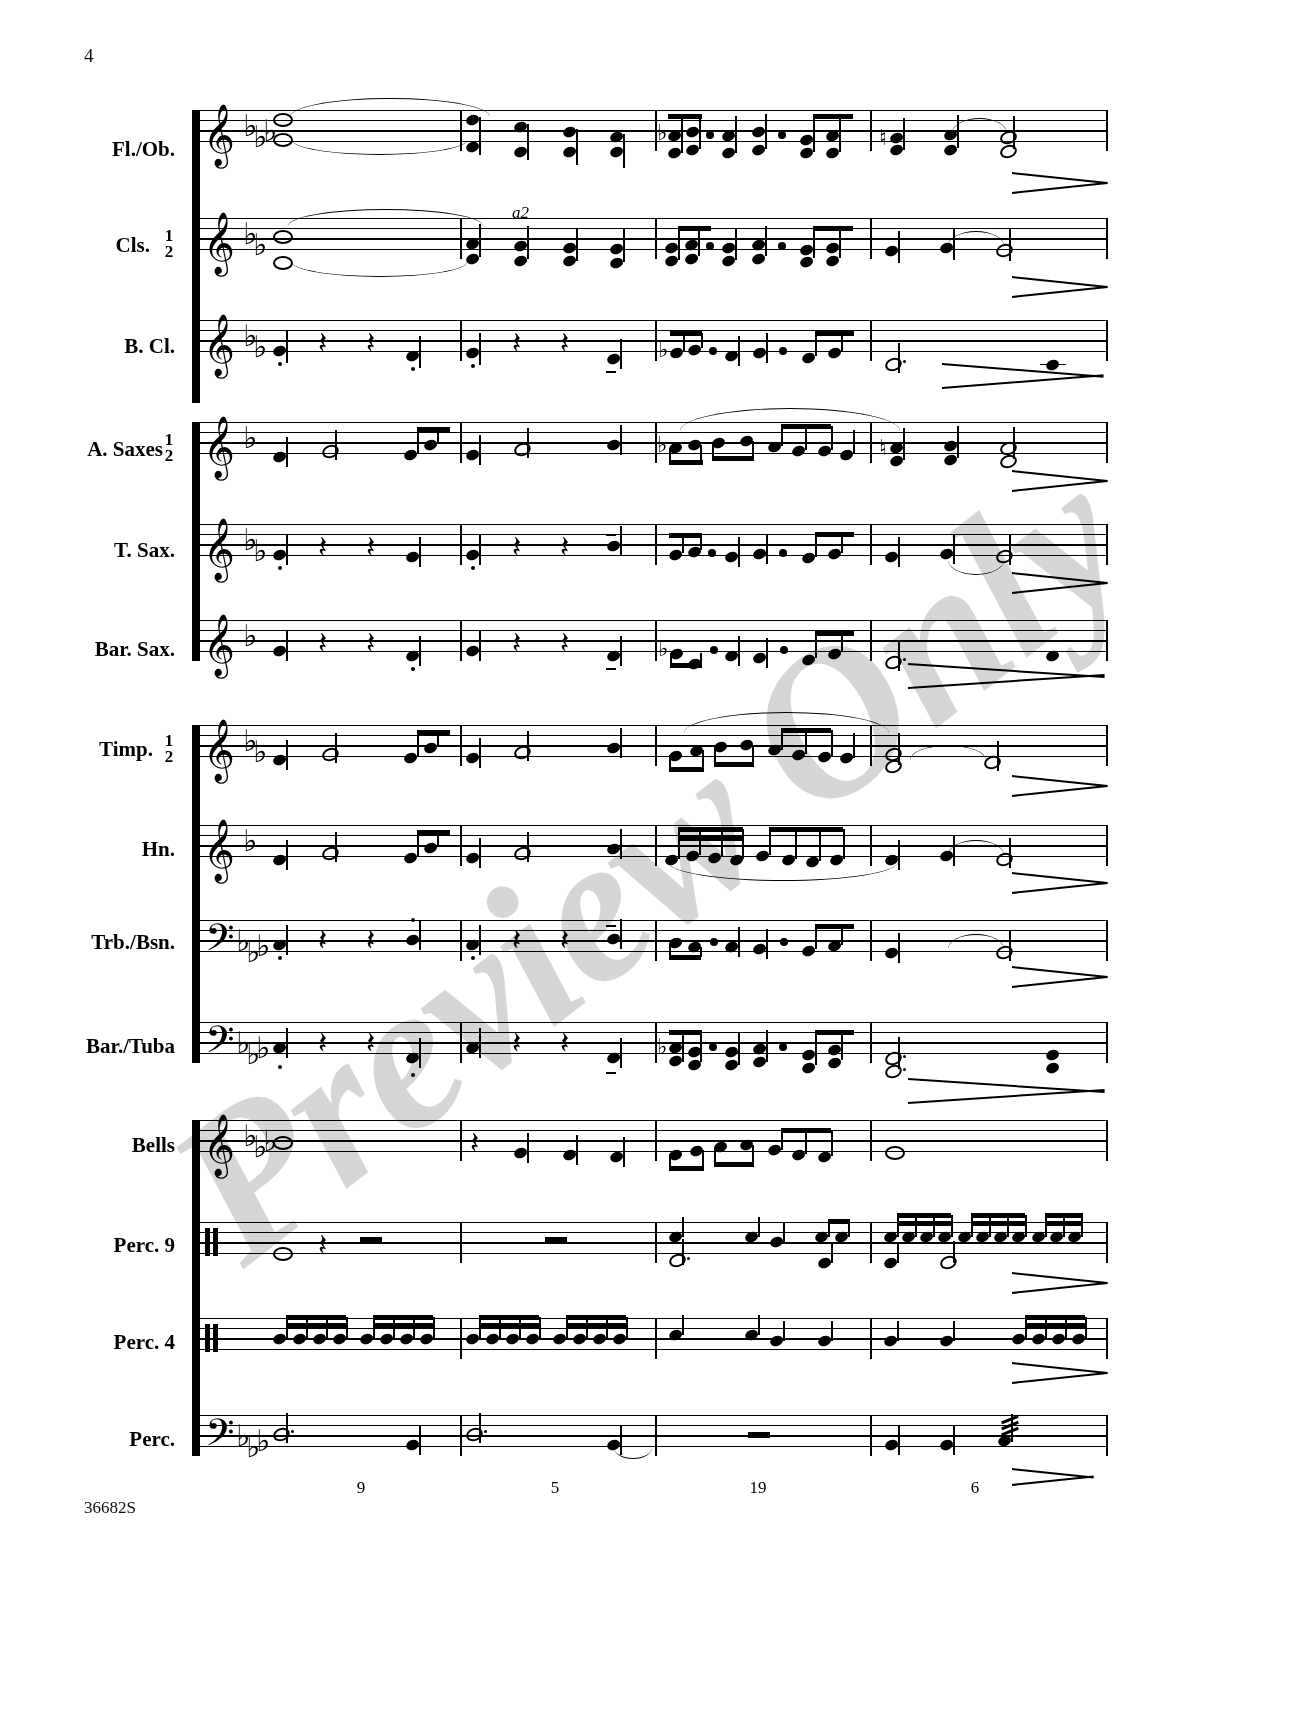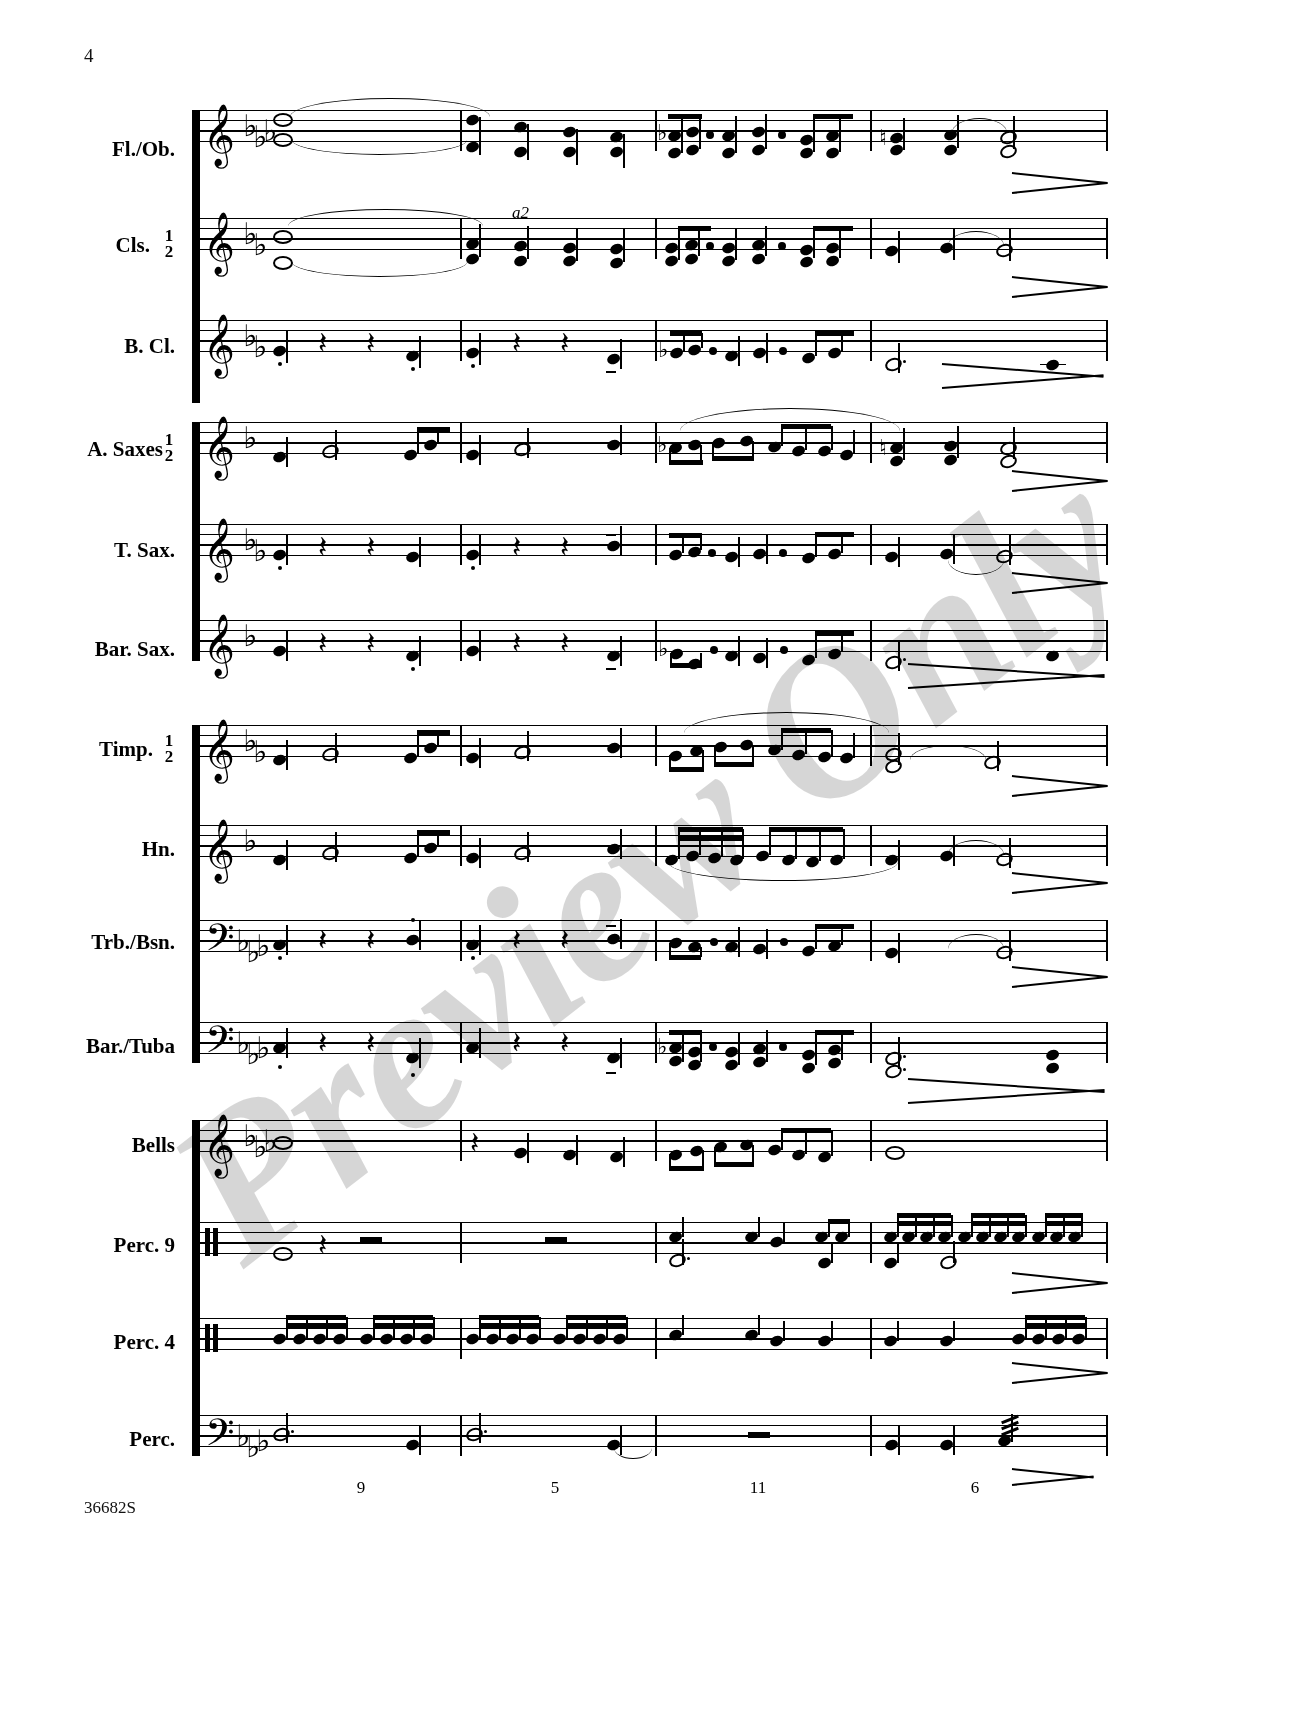--- a/index.html
+++ b/index.html
@@ -1124,21 +1124,21 @@
     <div class="beam" style="left:1001px; top:1418px; width:18px; height:3px; transform:rotate(-22deg);"></div>
     <div class="beam" style="left:1001px; top:1424px; width:18px; height:3px; transform:rotate(-22deg);"></div>
     <div class="beam" style="left:1001px; top:1430px; width:18px; height:3px; transform:rotate(-22deg);"></div>
     <div class="hairpin" style="left:1012px; top:1468px; width:80px; height:18px;">
       <span style="width:82px; transform: rotate(6deg);"></span>
       <span style="width:82px; top:16px; transform: rotate(-6deg);"></span>
     </div>
 
     <div class="measure-number" style="left:341px; top:1478px;">9</div>
     <div class="measure-number" style="left:535px; top:1478px;">5</div>
-    <div class="measure-number" style="left:738px; top:1478px;">11</div>
+    <div class="measure-number" style="left:738px; top:1478px;">19</div>
     <div class="measure-number" style="left:955px; top:1478px;">6</div>
 
   </div>
 
   <div class="watermark">
     <div class="watermark-text">Preview Only</div>
   </div>
 
 </div>
 

